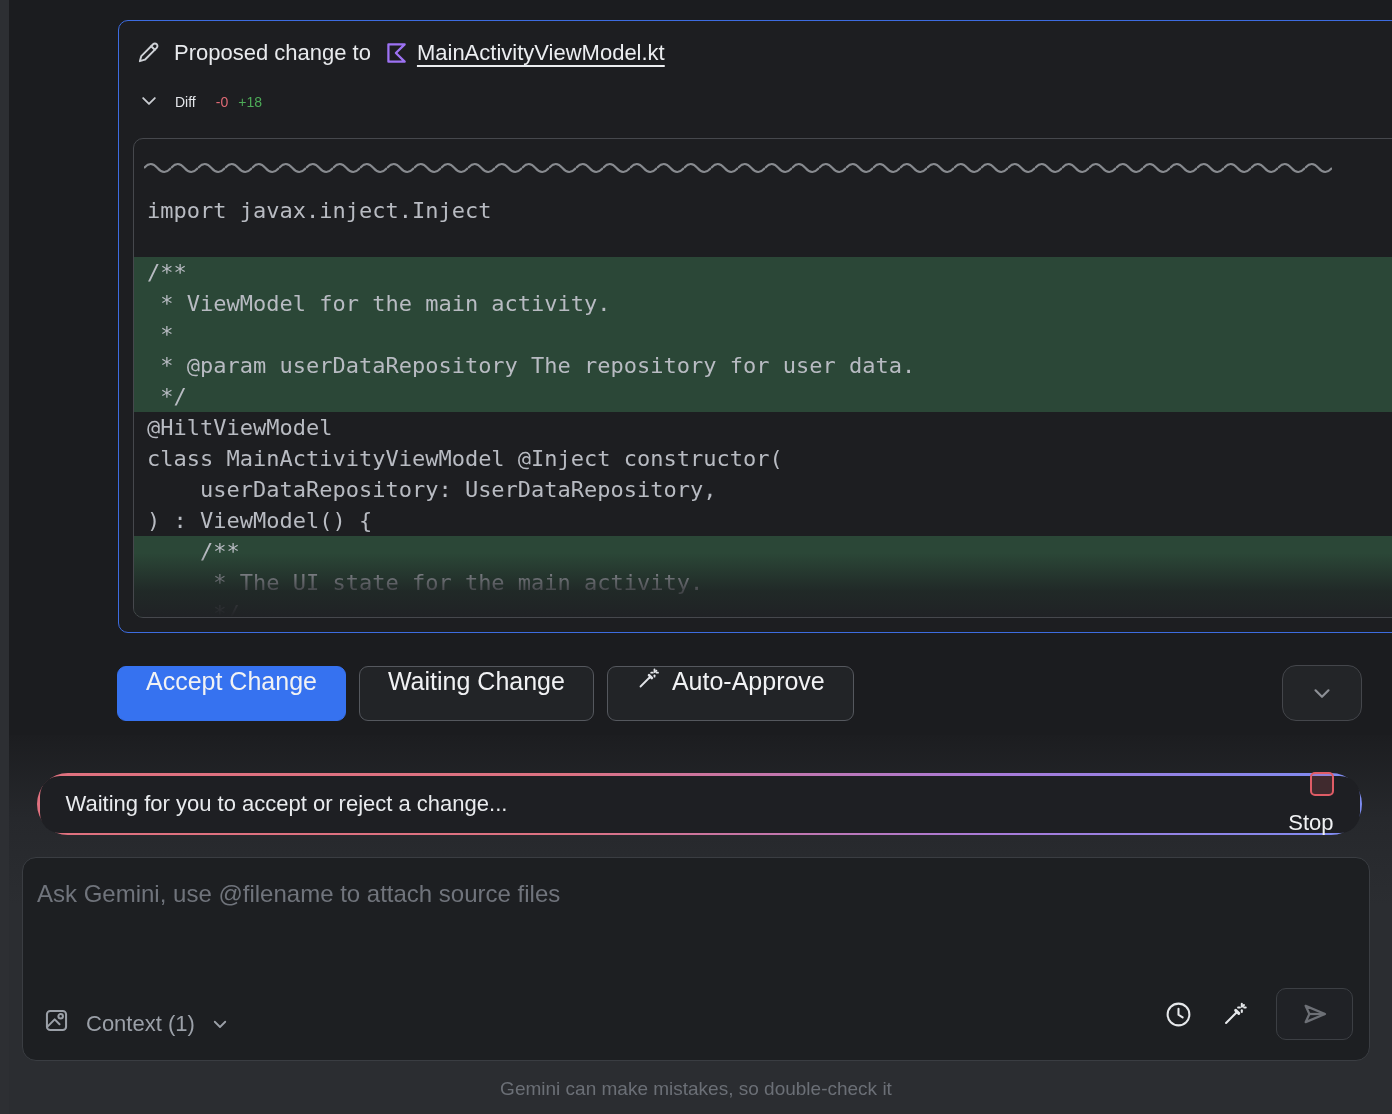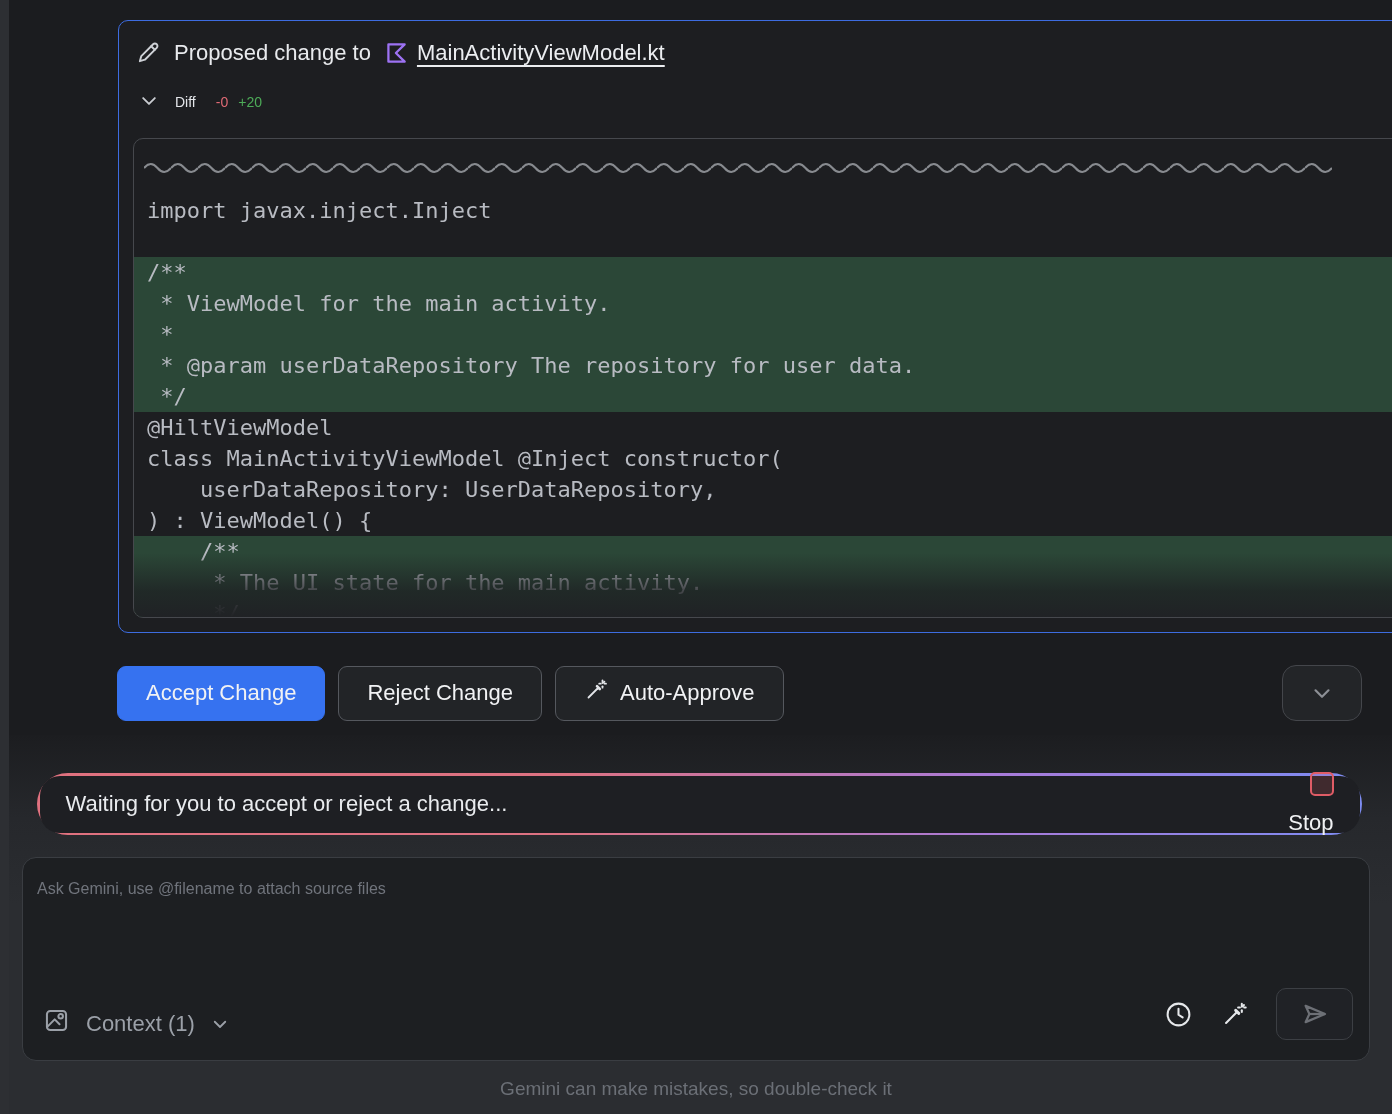--- a/index.html
+++ b/index.html
@@ -71,24 +71,24 @@
     pointer-events: none;
   }
 
   
   .actions-row {
     display: flex; align-items: center;
     margin: 32px 30px 0 117px;
   }
   .btn {
     font-family: "Liberation Sans", sans-serif;
-    font-size: 22px; color: #f1f2f4;
+    font-size: 25px; color: #f1f2f4;
     border-radius: 9px; cursor: pointer;
     height: 55px; padding: 0 28px;
-    display: inline-flex; align-items: center; gap: 12px;
+    display: inline-flex; align-items: flex-start; gap: 12px;
     background: #222427; border: 1px solid #55585e;
   }
   .btn.primary { background: #3672f0; border-color: #3672f0; }
   .btn + .btn { margin-left: 13px; }
   .collapse-btn {
     margin-left: auto;
     width: 80px; height: 56px;
     border-radius: 14px;
     border: 1px solid #44464b;
     background: #232528;
@@ -129,21 +129,21 @@
     margin: 22px 22px 0 22px;
     height: 204px;
     border: 1px solid #3a3d42;
     border-radius: 14px;
     background: #1d1f22;
     display: flex; flex-direction: column;
   }
   .composer textarea {
     flex: 1; resize: none; background: transparent; border: none; outline: none;
     font-family: "Liberation Sans", sans-serif;
-    font-size: 16px; color: #d2d5da;
+    font-size: 24px; color: #d2d5da;
     padding: 22px 16px 0 14px;
   }
   .composer textarea::placeholder { color: #70747c; }
   .composer-bottom {
     display: flex; align-items: flex-end;
     padding: 0 16px 20px 20px;
   }
   .context-group { display: flex; align-items: center; gap: 16px; color: #9ba0a8; font-size: 22px; cursor: pointer; }
   .composer-right { margin-left: auto; display: flex; align-items: center; gap: 28px; }
   .icon-btn { display: flex; align-items: center; cursor: pointer; }
@@ -191,21 +191,21 @@
       </div>
 
       <div class="diff-header">
         <span class="icon">
           <svg width="20" height="20" viewBox="0 0 24 24" fill="none" stroke="#c9ccd1" stroke-width="2.2" stroke-linecap="round" stroke-linejoin="round">
             <polyline points="5 8.5 12 15.5 19 8.5"></polyline>
           </svg>
         </span>
         <span class="diff-label">Diff</span>
         <span class="del-count">-0</span>
-        <span class="add-count">+20</span>
+        <span class="add-count">+18</span>
         <span class="goto-btn">
           <svg width="32" height="32" viewBox="0 0 32 32" fill="none" stroke="#c9ccd1" stroke-width="2.2" stroke-linecap="round" stroke-linejoin="round">
             <line x1="28" y1="11" x2="15" y2="11"></line>
             <polyline points="20 5.5 15 11 20 16.5"></polyline>
             <line x1="4" y1="20" x2="17" y2="20"></line>
             <polyline points="12 14.5 17 20 12 25.5"></polyline>
           </svg>
         </span>
       </div>
 
@@ -221,21 +221,21 @@
         <div class="code-lines"><div class="code-line">import javax.inject.Inject</div><div class="code-line"> </div><div class="code-line added">/**</div><div class="code-line added"> * ViewModel for the main activity.</div><div class="code-line added"> *</div><div class="code-line added"> * @param userDataRepository The repository for user data.</div><div class="code-line added"> */</div><div class="code-line">@HiltViewModel</div><div class="code-line">class MainActivityViewModel @Inject constructor(</div><div class="code-line">    userDataRepository: UserDataRepository,</div><div class="code-line">) : ViewModel() {</div><div class="code-line added">    /**</div><div class="code-line added">     * The UI state for the main activity.</div><div class="code-line added">     */</div></div>
         <div class="diff-fade"></div>
       </div>
     </div>
 
     <div class="actions-row">
       <button class="btn primary">
         <span>Accept Change</span>
       </button>
       <button class="btn">
-        <span>Reject Change</span>
+        <span>Waiting Change</span>
       </button>
       <button class="btn">
         <span class="icon">
           <svg width="24" height="24" viewBox="0 0 24 24" fill="none" stroke="#e3e5e9" stroke-width="1.8" stroke-linecap="round">
             <path d="M4.5 19.5L13.5 10.5"></path>
             <path d="M13 8.2l2.8 2.8" stroke-width="2.6"></path>
             <path d="M18.5 2.5v2.6"></path>
               <path d="M18.5 8.3v1.4"></path>
             <path d="M15.2 5.7h1.6"></path>
               <path d="M20.6 5.7h1.4"></path>

